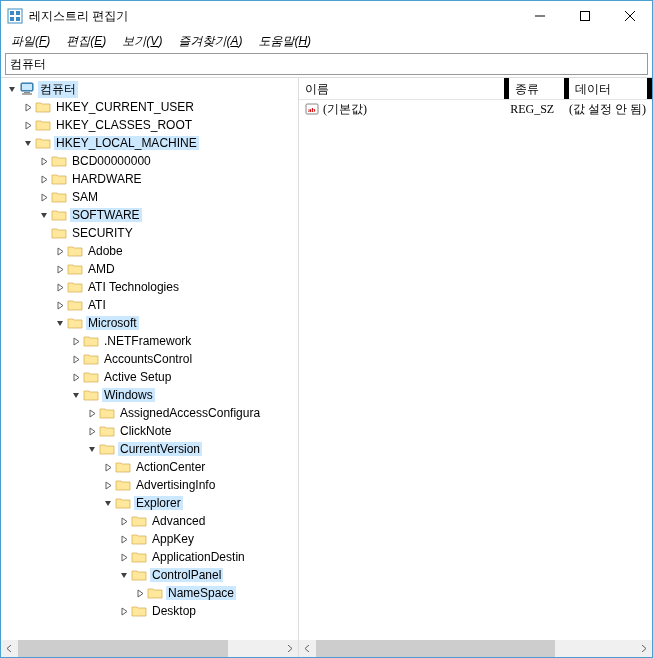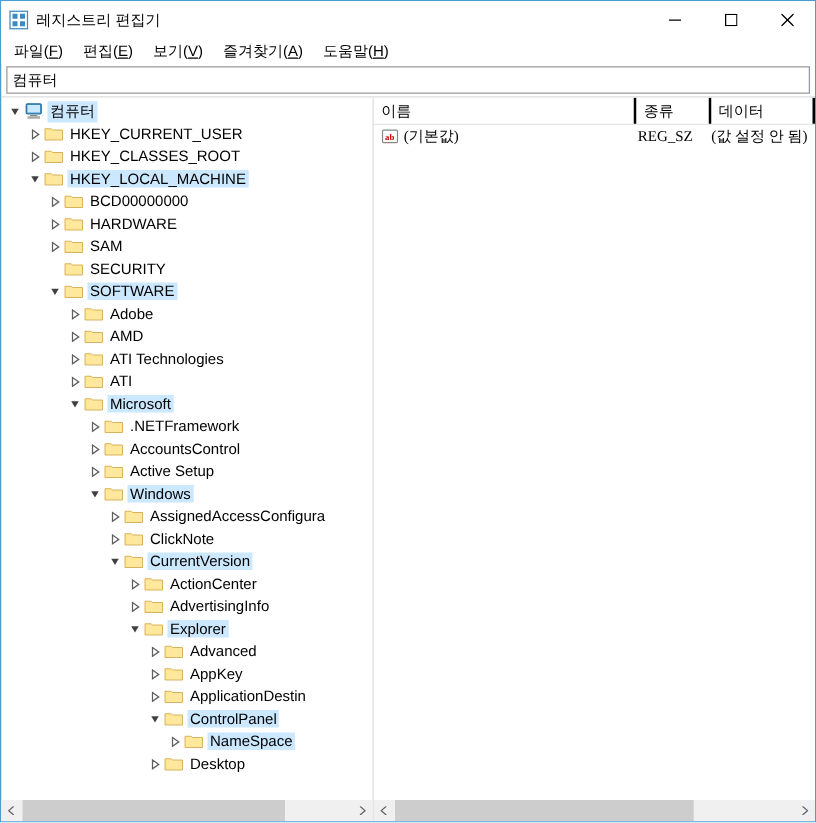--- a/index.html
+++ b/index.html
@@ -44,20 +44,21 @@
   justify-content: center;
   cursor: pointer;
 }
 .menubar {
   height: 20px;
   display: flex;
   align-items: center;
   padding-left: 6px;
   gap: 8px;
   background: #fff;
+  font-style: italic;
 }
 .menu-item {
   cursor: pointer;
   padding: 1px 4px;
 }
 .menu-item u { text-decoration: underline; }
 .addressbar {
   height: 22px;
   margin: 2px 4px;
   border: 1px solid #999;
@@ -86,21 +87,21 @@
   position: relative;
 }
 .list-header {
   display: flex;
   height: 22px;
   border-bottom: 1px solid #e5e5e5;
   font-size: 12px;
 }
 .list-header-col {
   padding: 3px 6px;
-  border-right: 2px solid #000000;
+  border-right: 5px solid #000000;
   cursor: pointer;
   font-family: Liberation Mono, monospace;
 }
 .list-row {
   display: flex;
   height: 18px;
   align-items: center;
 }
 .list-cell {
   padding: 1px 6px;
@@ -306,40 +307,40 @@
             </svg>
           </span>
           <span class="folder-icon">
             <svg width="16" height="14" viewBox="0 0 16 14">
               <path d="M1 3 L1 12 L15 12 L15 4 L7 4 L6 3 Z" fill="#ffe79c" stroke="#d4a94a" stroke-width="0.7"></path>
             </svg>
           </span>
           <span class="label">SAM</span>
         </div>
         <div class="tree-row" style="padding-left:36px">
+          <span class="expander">
+            <svg width="9" height="9" viewBox="0 0 9 9">
+              <path d="M1 2 L7 2 L4 7 Z" fill="#404040"></path>
+            </svg>
+          </span>
+          <span class="folder-icon">
+            <svg width="16" height="14" viewBox="0 0 16 14">
+              <path d="M1 3 L1 12 L15 12 L15 4 L7 4 L6 3 Z" fill="#ffe79c" stroke="#d4a94a" stroke-width="0.7"></path>
+            </svg>
+          </span>
+          <span class="label selected">SOFTWARE</span>
+        </div>
+        <div class="tree-row" style="padding-left:36px">
           <span class="expander"></span>
           <span class="folder-icon">
             <svg width="16" height="14" viewBox="0 0 16 14">
               <path d="M1 3 L1 12 L15 12 L15 4 L7 4 L6 3 Z" fill="#ffe79c" stroke="#d4a94a" stroke-width="0.7"></path>
             </svg>
           </span>
           <span class="label">SECURITY</span>
-        </div>
-        <div class="tree-row" style="padding-left:36px">
-          <span class="expander">
-            <svg width="9" height="9" viewBox="0 0 9 9">
-              <path d="M1 2 L7 2 L4 7 Z" fill="#404040"></path>
-            </svg>
-          </span>
-          <span class="folder-icon">
-            <svg width="16" height="14" viewBox="0 0 16 14">
-              <path d="M1 3 L1 12 L15 12 L15 4 L7 4 L6 3 Z" fill="#ffe79c" stroke="#d4a94a" stroke-width="0.7"></path>
-            </svg>
-          </span>
-          <span class="label selected">SOFTWARE</span>
         </div>
         <div class="tree-row" style="padding-left:52px">
           <span class="expander">
             <svg width="9" height="9" viewBox="0 0 9 9">
               <path d="M2 1 L7 4.5 L2 8 Z" fill="none" stroke="#606060"></path>
             </svg>
           </span>
           <span class="folder-icon">
             <svg width="16" height="14" viewBox="0 0 16 14">
               <path d="M1 3 L1 12 L15 12 L15 4 L7 4 L6 3 Z" fill="#ffe79c" stroke="#d4a94a" stroke-width="0.7"></path>

